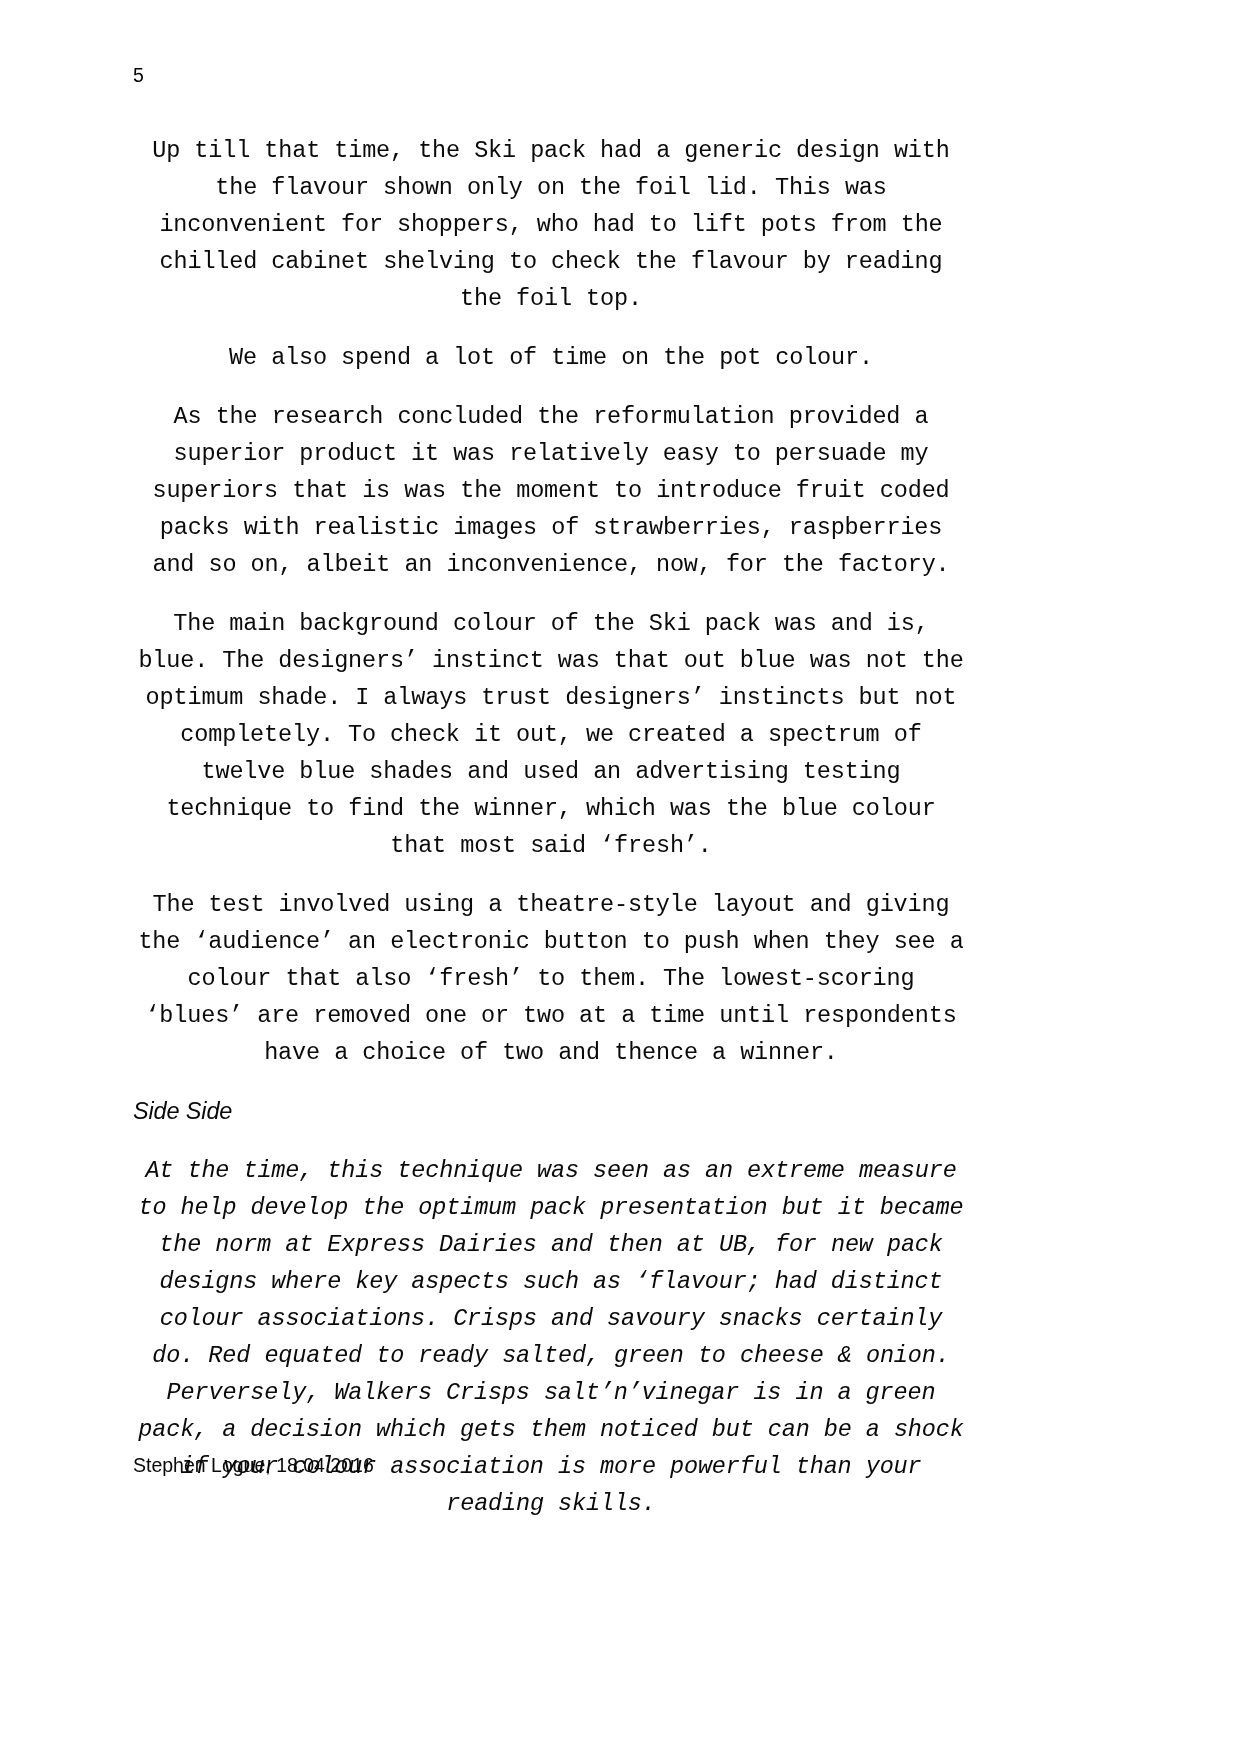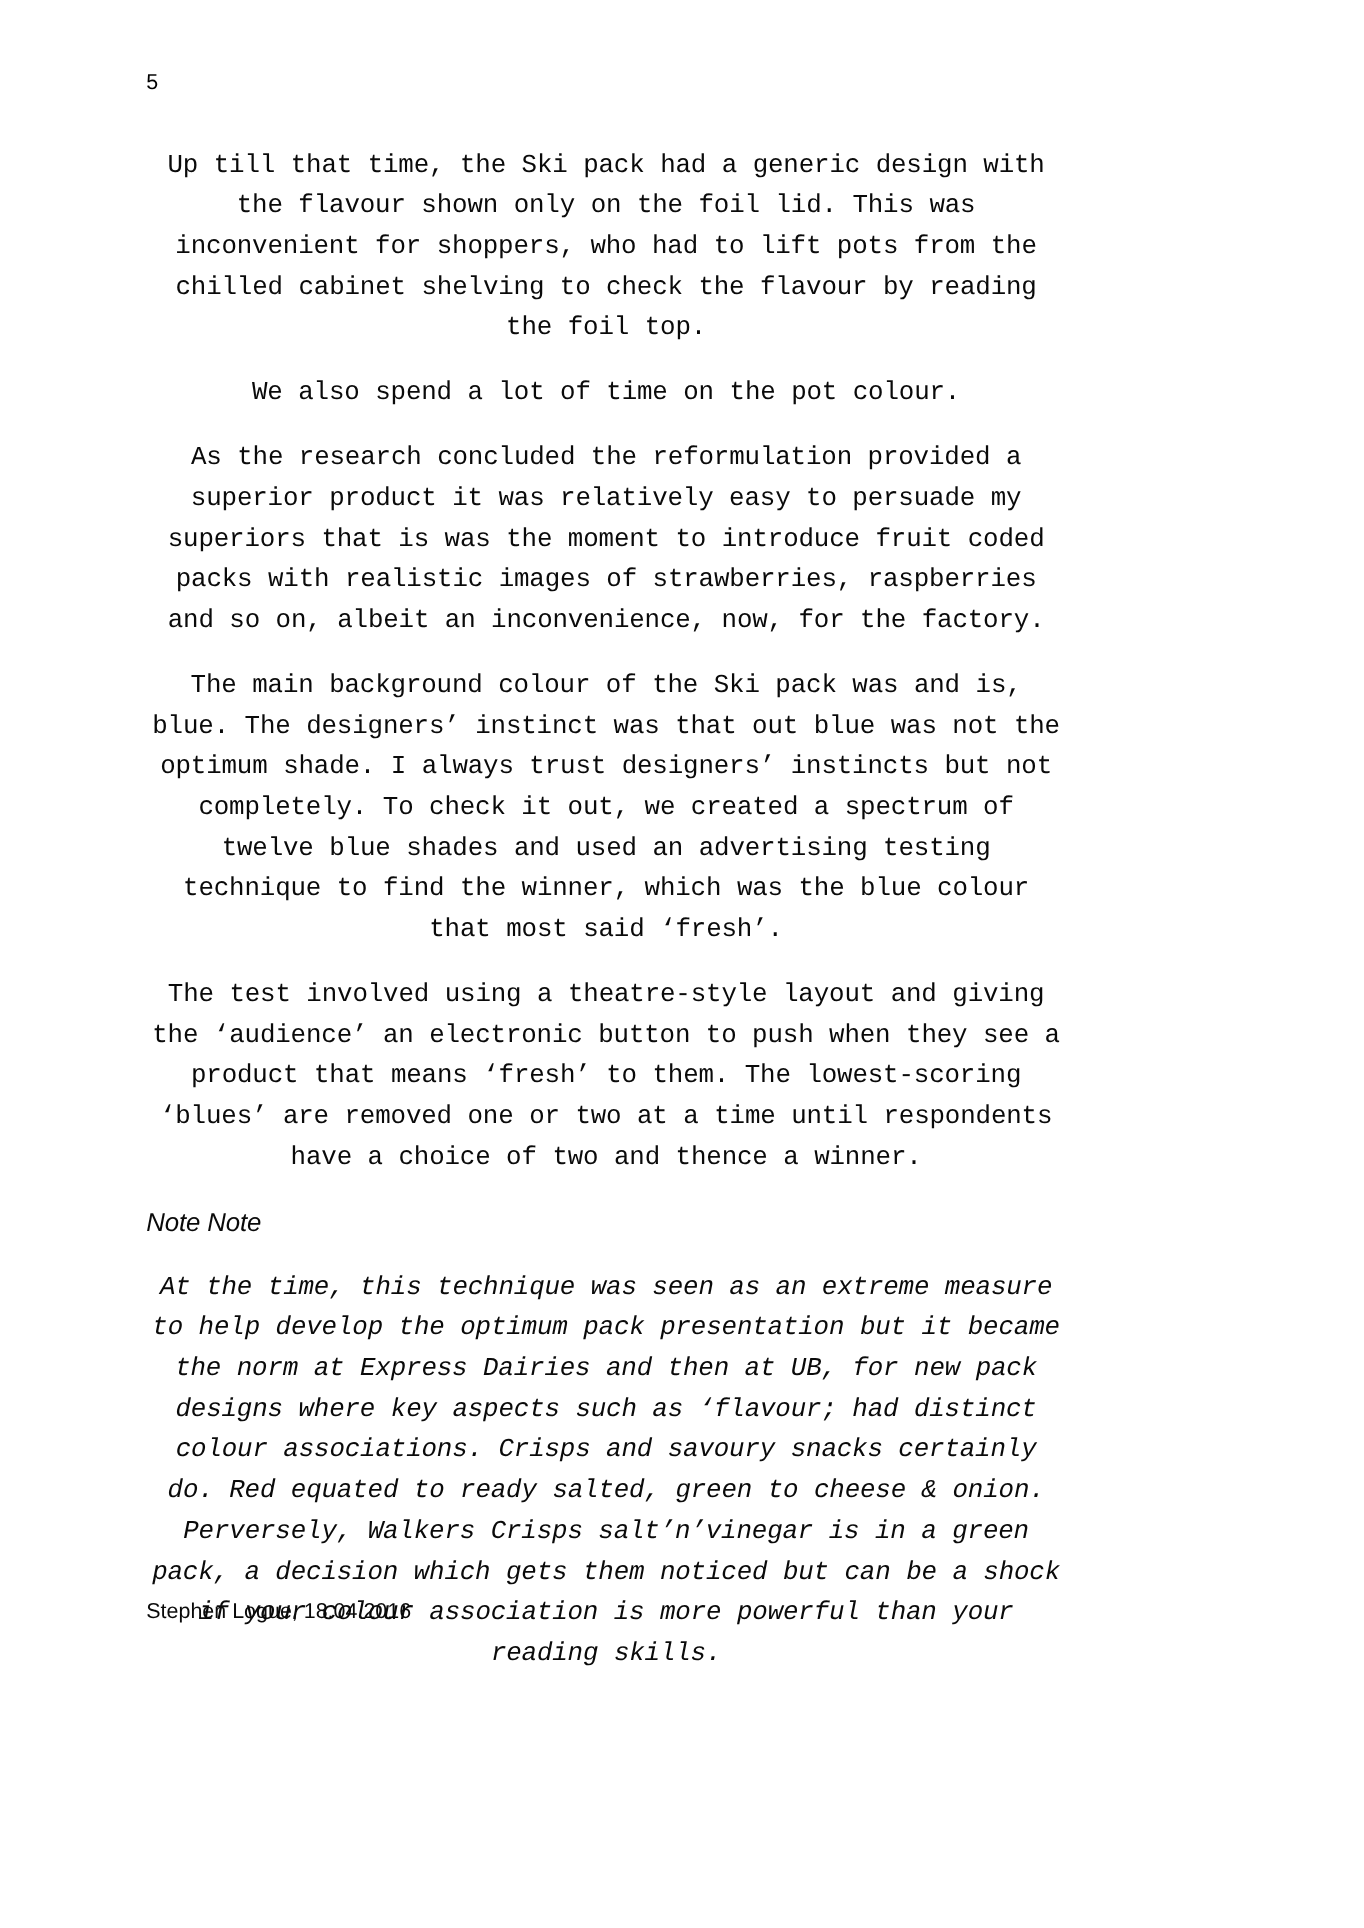--- a/index.html
+++ b/index.html
@@ -77,23 +77,23 @@
   <div class="body-block">
 
     <p class="para">Up till that time, the Ski pack had a generic design with the flavour shown only on the foil lid. This was inconvenient for shoppers, who had to lift pots from the chilled cabinet shelving to check the flavour by reading the foil top.</p>
 
     <p class="para">We also spend a lot of time on the pot colour.</p>
 
     <p class="para">As the research concluded the reformulation provided a superior product it was relatively easy to persuade my superiors that is was the moment to introduce fruit coded packs with realistic images of strawberries, raspberries and so on, albeit an inconvenience, now, for the factory.</p>
 
     <p class="para">The main background colour of the Ski pack was and is, blue. The designers’ instinct was that out blue was not the optimum shade. I always trust designers’ instincts but not completely. To check it out, we created a spectrum of twelve blue shades and used an advertising testing technique to find the winner, which was the blue colour that most said ‘fresh’.</p>
 
-    <p class="para">The test involved using a theatre-style layout and giving the ‘audience’ an electronic button to push when they see a product that means ‘fresh’ to them. The lowest-scoring ‘blues’ are removed one or two at a time until respondents have a choice of two and thence a winner.</p>
+    <p class="para">The test involved using a theatre-style layout and giving the ‘audience’ an electronic button to push when they see a colour that also ‘fresh’ to them. The lowest-scoring ‘blues’ are removed one or two at a time until respondents have a choice of two and thence a winner.</p>
 
-    <h2 class="side-note">Note Note</h2>
+    <h2 class="side-note">Side Side</h2>
 
     <p class="para italic">At the time, this technique was seen as an extreme measure to help develop the optimum pack presentation but it became the norm at Express Dairies and then at UB, for new pack designs where key aspects such as ‘flavour; had distinct colour associations. Crisps and savoury snacks certainly do. Red equated to ready salted, green to cheese &amp; onion. Perversely, Walkers Crisps salt’n’vinegar is in a green pack, a decision which gets them noticed but can be a shock if your colour association is more powerful than your reading skills.</p>
 
   </div>
 
   <div class="footer">Stephen Logue, 18.04.2016</div>
 
 </div>
 
 </body></html>

